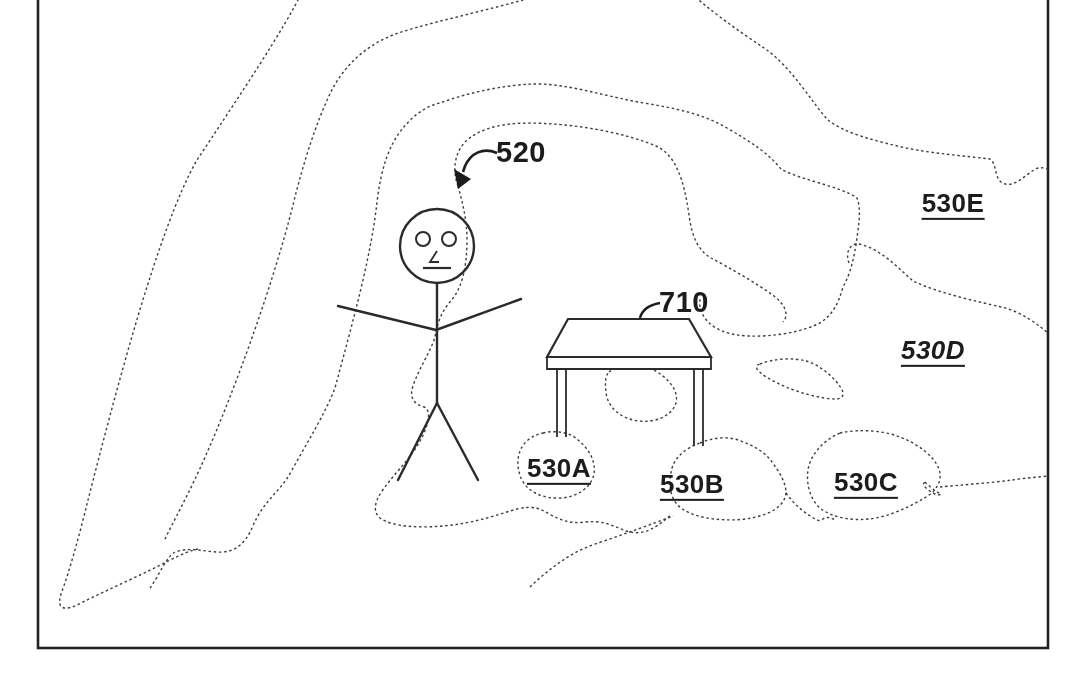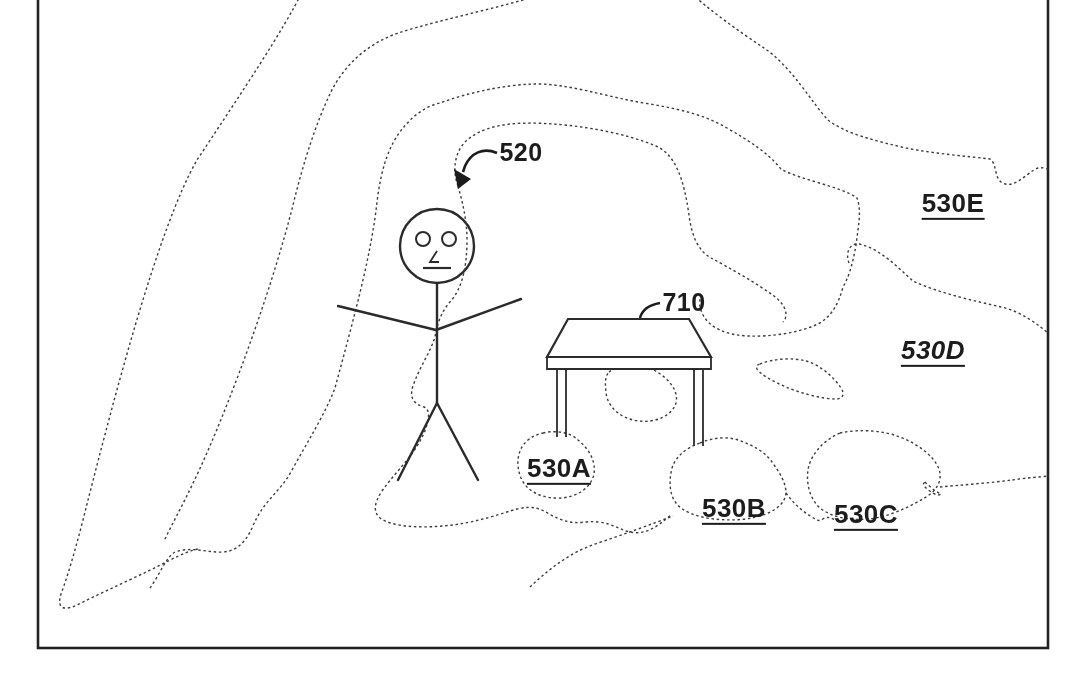--- a/index.html
+++ b/index.html
@@ -19,21 +19,21 @@
     font-weight:700;
     color:#1c1c1c;
     white-space:nowrap;
     letter-spacing:0.5px;
     line-height:1.05;
   }
   .lbl.u{
     border-bottom:2.5px solid #1c1c1c;
     padding-bottom:1px;
   }
-  .lbl.ref{font-size:25px;}
+  .lbl.ref{font-size:29px;}
 </style>
 </head>
 <body>
 
 <div class="stage">
 
   <svg width="1080" height="675" viewBox="0 0 1080 675">
 
     <rect x="38" y="-14" width="1010" height="662" fill="#ffffff" stroke="#222222" stroke-width="2.6"></rect>
 
@@ -102,18 +102,18 @@
     <g>
       <path d="M 497,153 C 483,147 471,153 465,166 L 463,172" fill="none" stroke="#1c1c1c" stroke-width="2.6"></path>
       <polygon points="458,189 454,169 471,179" fill="#1c1c1c"></polygon>
       <path d="M 660,303 C 649,305 642,310 640,318" fill="none" stroke="#1c1c1c" stroke-width="2.4"></path>
     </g>
   </svg>
 
   <div class="lbl ref" style="left:521px;top:152px;">520</div>
   <div class="lbl ref" style="left:684px;top:302px;">710</div>
   <div class="lbl u" style="left:559px;top:470px;">530A</div>
-  <div class="lbl u" style="left:734px;top:486px;margin-top:24px;">530B</div>
-  <div class="lbl u" style="left:866px;top:484px;margin-top:32px;">530C</div>
+  <div class="lbl u" style="left:692px;top:486px;">530B</div>
+  <div class="lbl u" style="left:866px;top:484px;">530C</div>
   <div class="lbl u" style="left:933px;top:352px;font-style:italic;">530D</div>
   <div class="lbl u" style="left:953px;top:205px;">530E</div>
 
 </div>
 
 </body></html>

